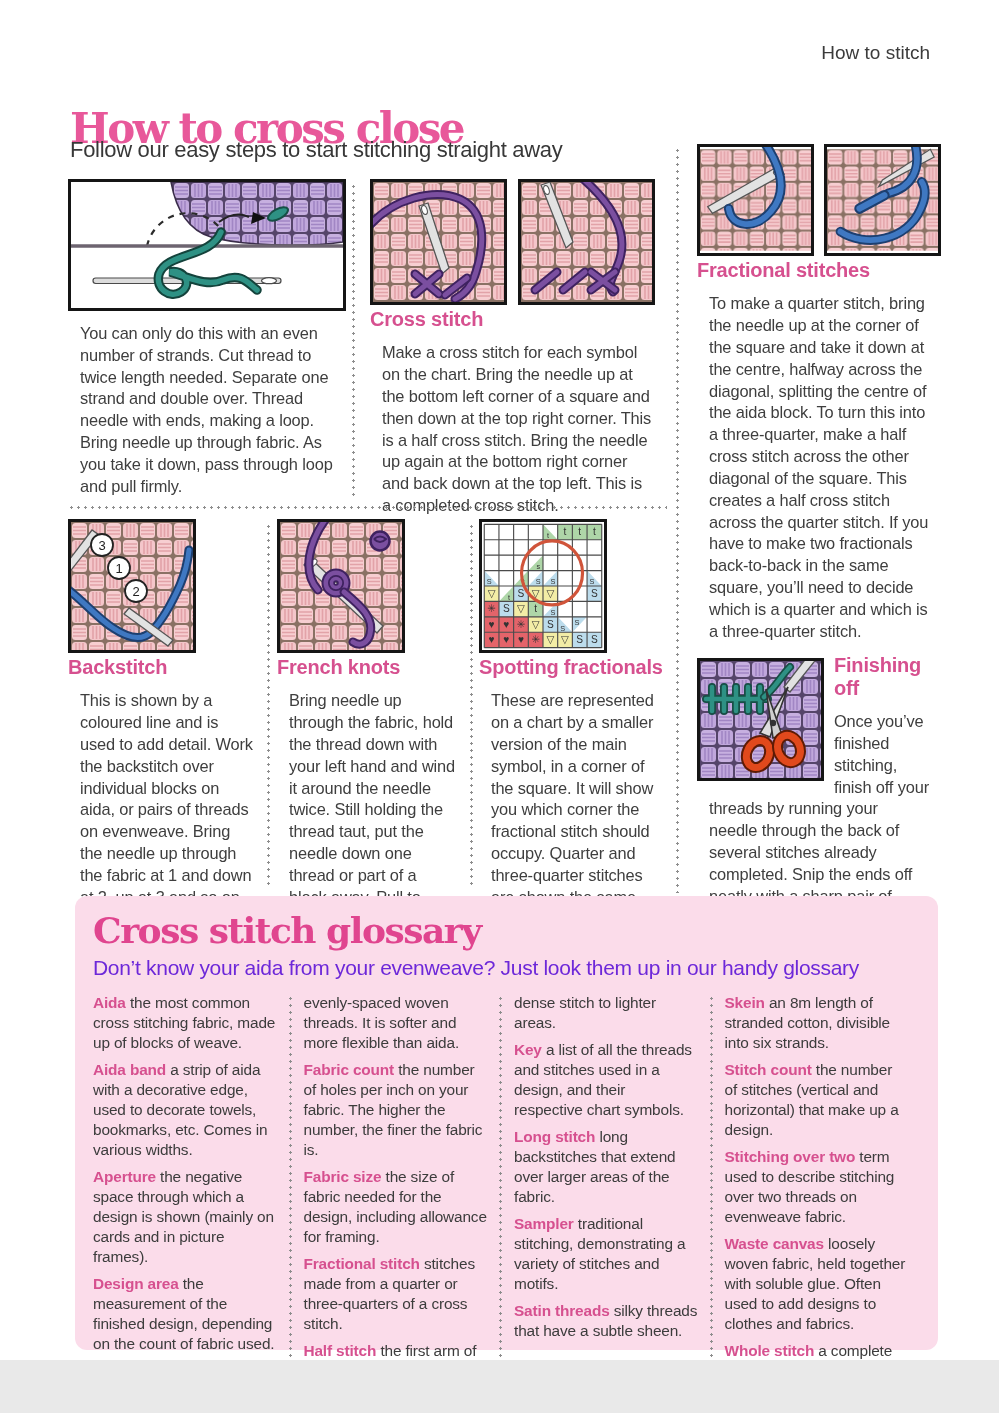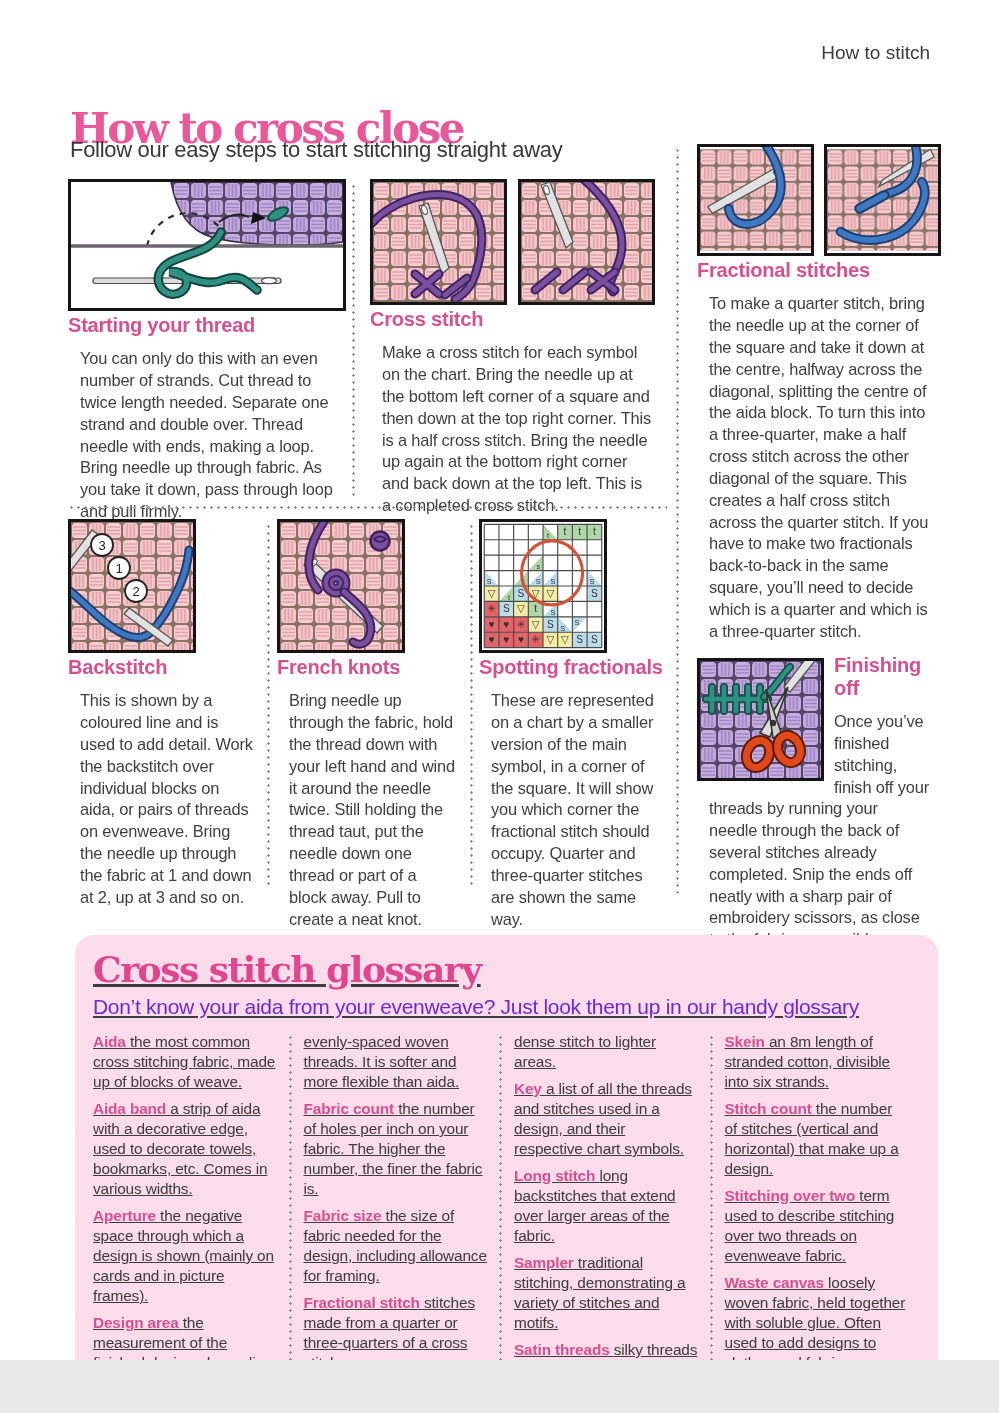--- a/index.html
+++ b/index.html
@@ -23,22 +23,22 @@
   
   .finishing{margin-top:12px;}
   .finishing .illus{float:left;margin:4px 10px 4px 0;}
   .finishing h3{margin-top:0;}
   
   .vsep{width:3px;background-image:radial-gradient(circle,#8d8d8d 1.15px,transparent 1.4px);
         background-size:3px 7px;background-repeat:repeat-y;}
   .hsep{height:3px;background-image:radial-gradient(circle,#8d8d8d 1.15px,transparent 1.4px);
         background-size:7px 3px;background-repeat:repeat-x;}
   
-  .glossary{left:75px;top:935px;width:863px;height:454px;background:#fbdcea;border-radius:19px;
-            padding:16px 18px 10px 18px;box-sizing:border-box;text-decoration:underline;}
+  .glossary{left:75px;top:896px;width:863px;height:454px;background:#fbdcea;border-radius:12px;
+            padding:16px 18px 10px 18px;box-sizing:border-box;}
   .g-title{font-family:"DejaVu Serif","Liberation Serif",serif;font-weight:700;font-size:36px;
            letter-spacing:-1.5px;color:#e0458f;margin:0 0 6px 0;line-height:1.05;}
   .g-sub{font-size:21px;color:#6d28d9;margin:0 0 13px 0;letter-spacing:-0.3px;}
   .g-cols{display:flex;align-items:stretch;}
   .g-col{flex:1 1 0;padding-right:12px;min-width:0;}
   .gsep{width:3px;margin:2px 12px 2px 0;background-image:radial-gradient(circle,#8d8d8d 1.15px,transparent 1.4px);
         background-size:3px 7px;background-repeat:repeat-y;}
   .g-entry{font-size:15.4px;line-height:1.3;margin:0 0 7px 0;color:#3c3c3c;letter-spacing:-0.15px;}
   .g-term{font-weight:700;color:#d6508f;}
   svg text{font-family:"Liberation Sans",sans-serif;}
@@ -90,21 +90,20 @@
       <line x1="0" y1="64" x2="272" y2="64" stroke="#6d6470" stroke-width="3.5"></line>
       <g>
         <rect x="22" y="96" width="188" height="5.5" rx="2.7" fill="#dcdcdc" stroke="#4a4a4a" stroke-width="1.2"></rect>
         <ellipse cx="198" cy="98.7" rx="7.5" ry="3" fill="#fff" stroke="#4a4a4a" stroke-width="1.2"></ellipse>
       </g>
       <g fill="none" stroke-linecap="round">
         <path d="M150,50 C140,76 96,70 88,92 C84,107 99,117 110,110 C122,102 113,87 99,90 C120,96 136,105 152,98 C170,91 176,100 186,108" stroke="#14433c" stroke-width="9.5"></path>
         <path d="M150,50 C140,76 96,70 88,92 C84,107 99,117 110,110 C122,102 113,87 99,90 C120,96 136,105 152,98 C170,91 176,100 186,108" stroke="#2e9184" stroke-width="5.5"></path>
       </g>
     </svg>
-    <h3>Starting your thread</h3>
     <p>You can only do this with an even number of strands. Cut thread to twice length needed. Separate one strand and double over. Thread needle with ends, making a loop. Bring needle up through fabric. As you take it down, pass through loop and pull firmly.</p>
   </section>
 
   <div class="abs vsep" style="left:352px;top:183px;height:315px"></div>
 
   <section class="col" style="left:370px;top:179px;width:296px">
     <div class="imgrow">
       <svg class="illus" viewBox="0 0 131 120" style="width:131px;height:120px">
         <rect width="131" height="120" fill="url(#aida)"></rect>
         <g fill="none" stroke-linecap="round">

